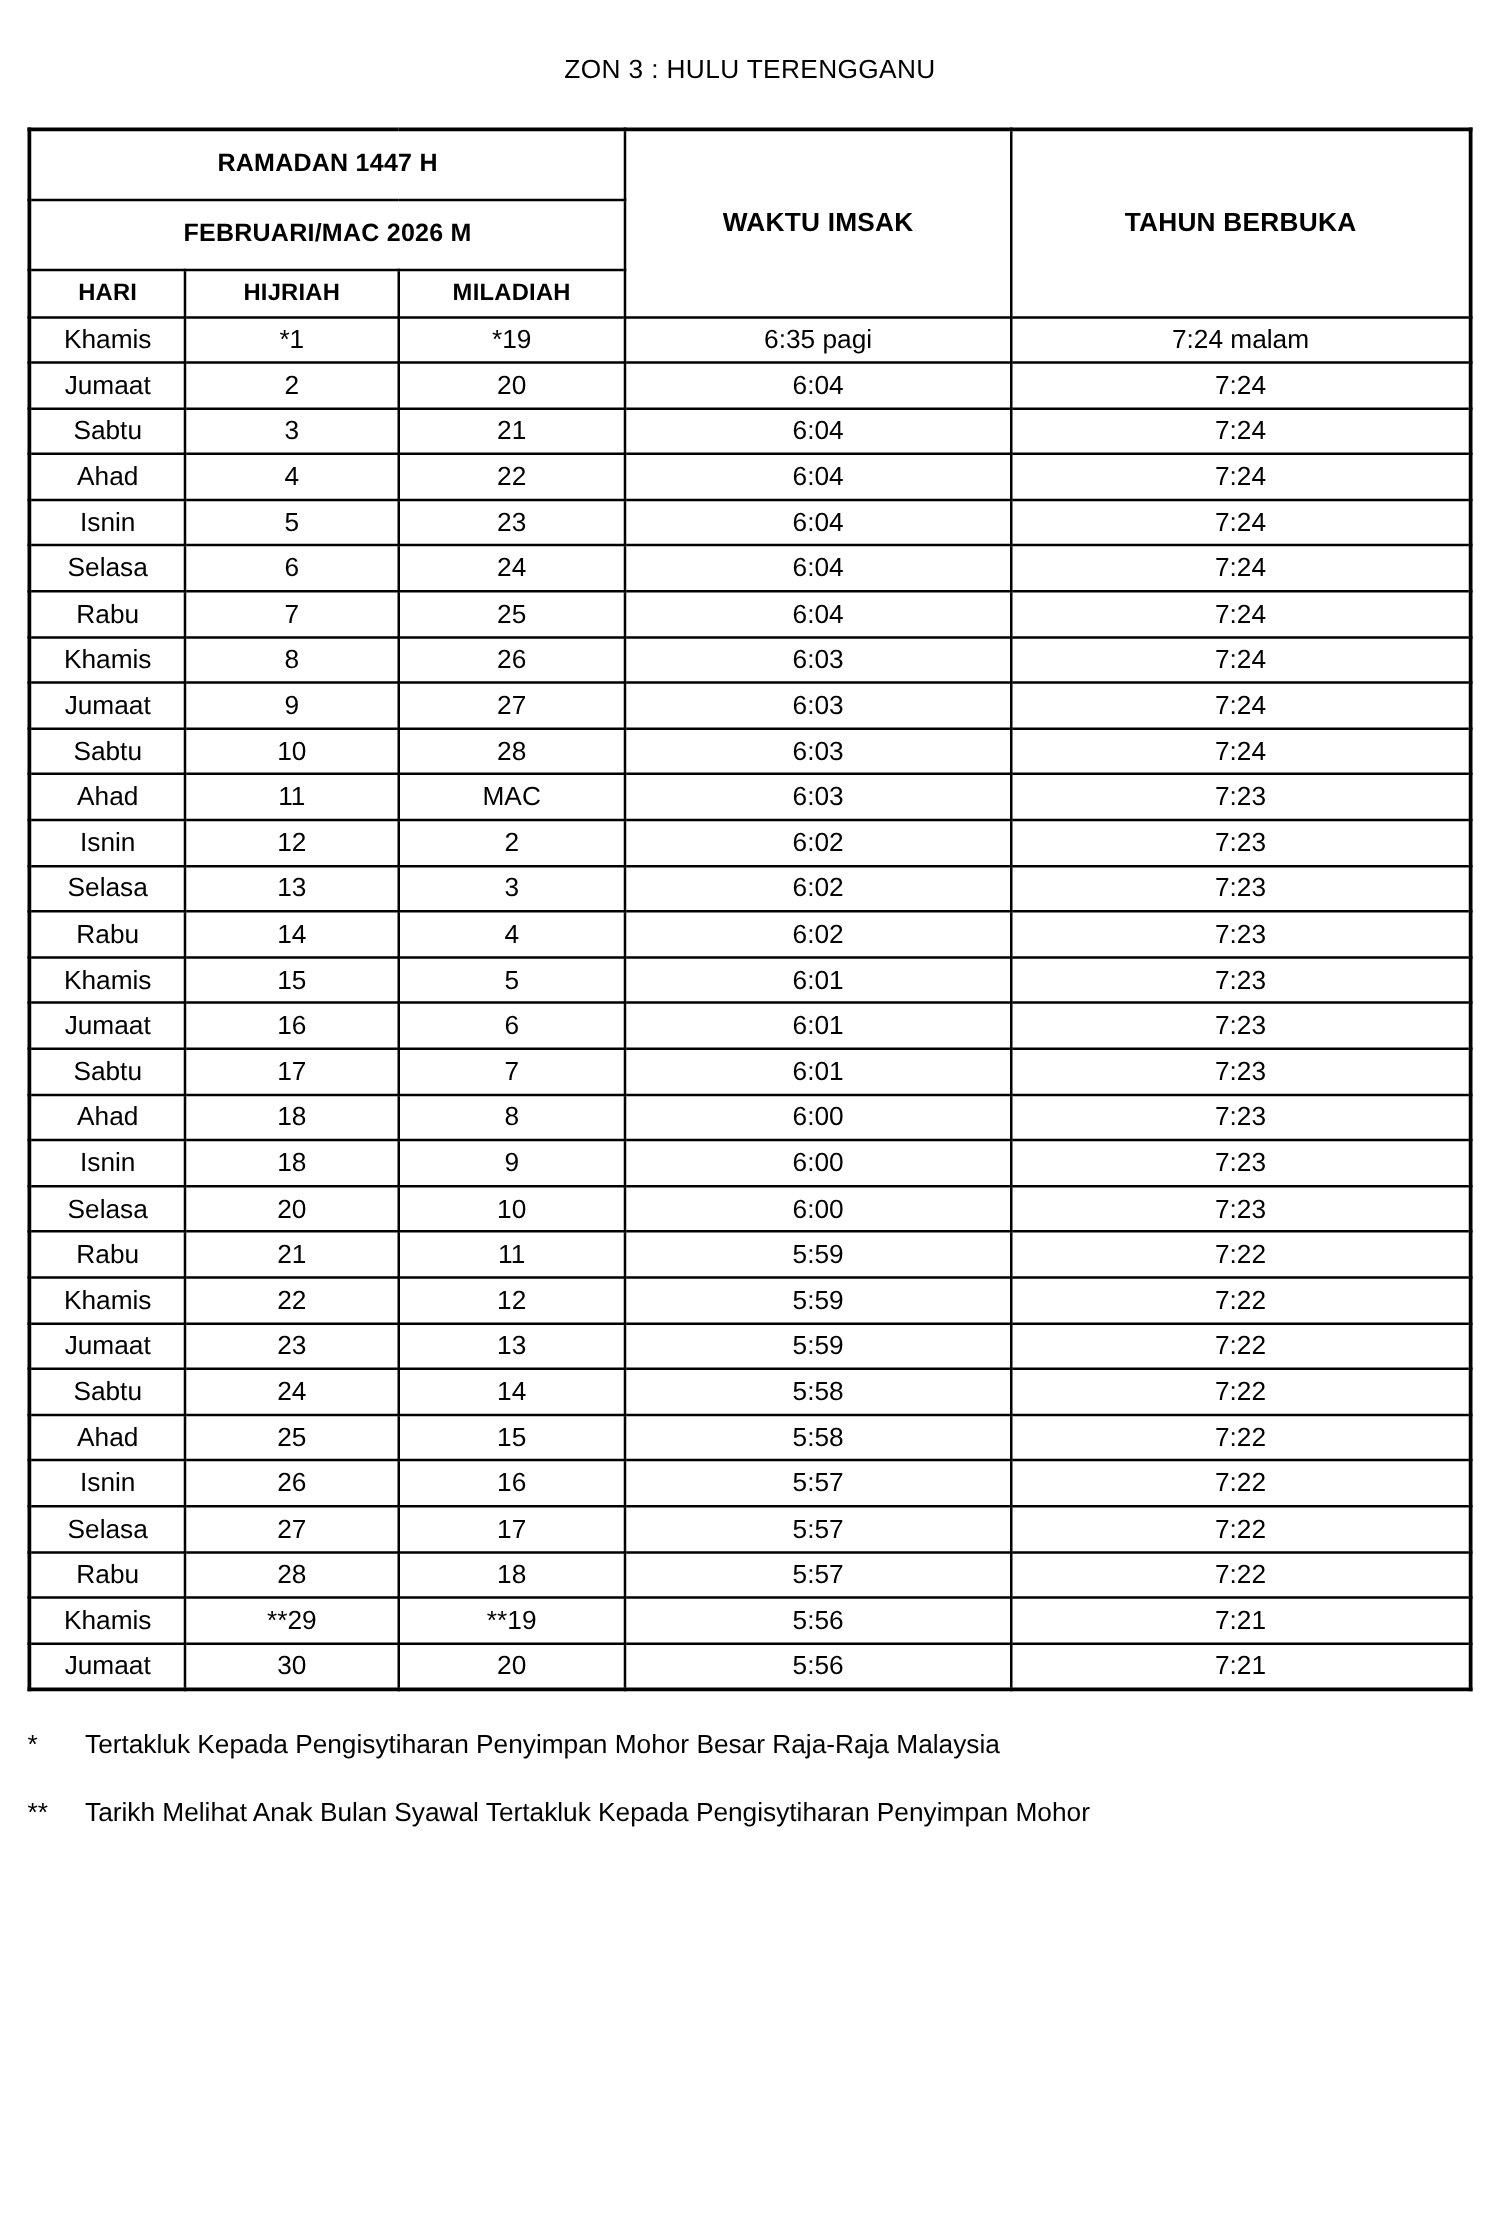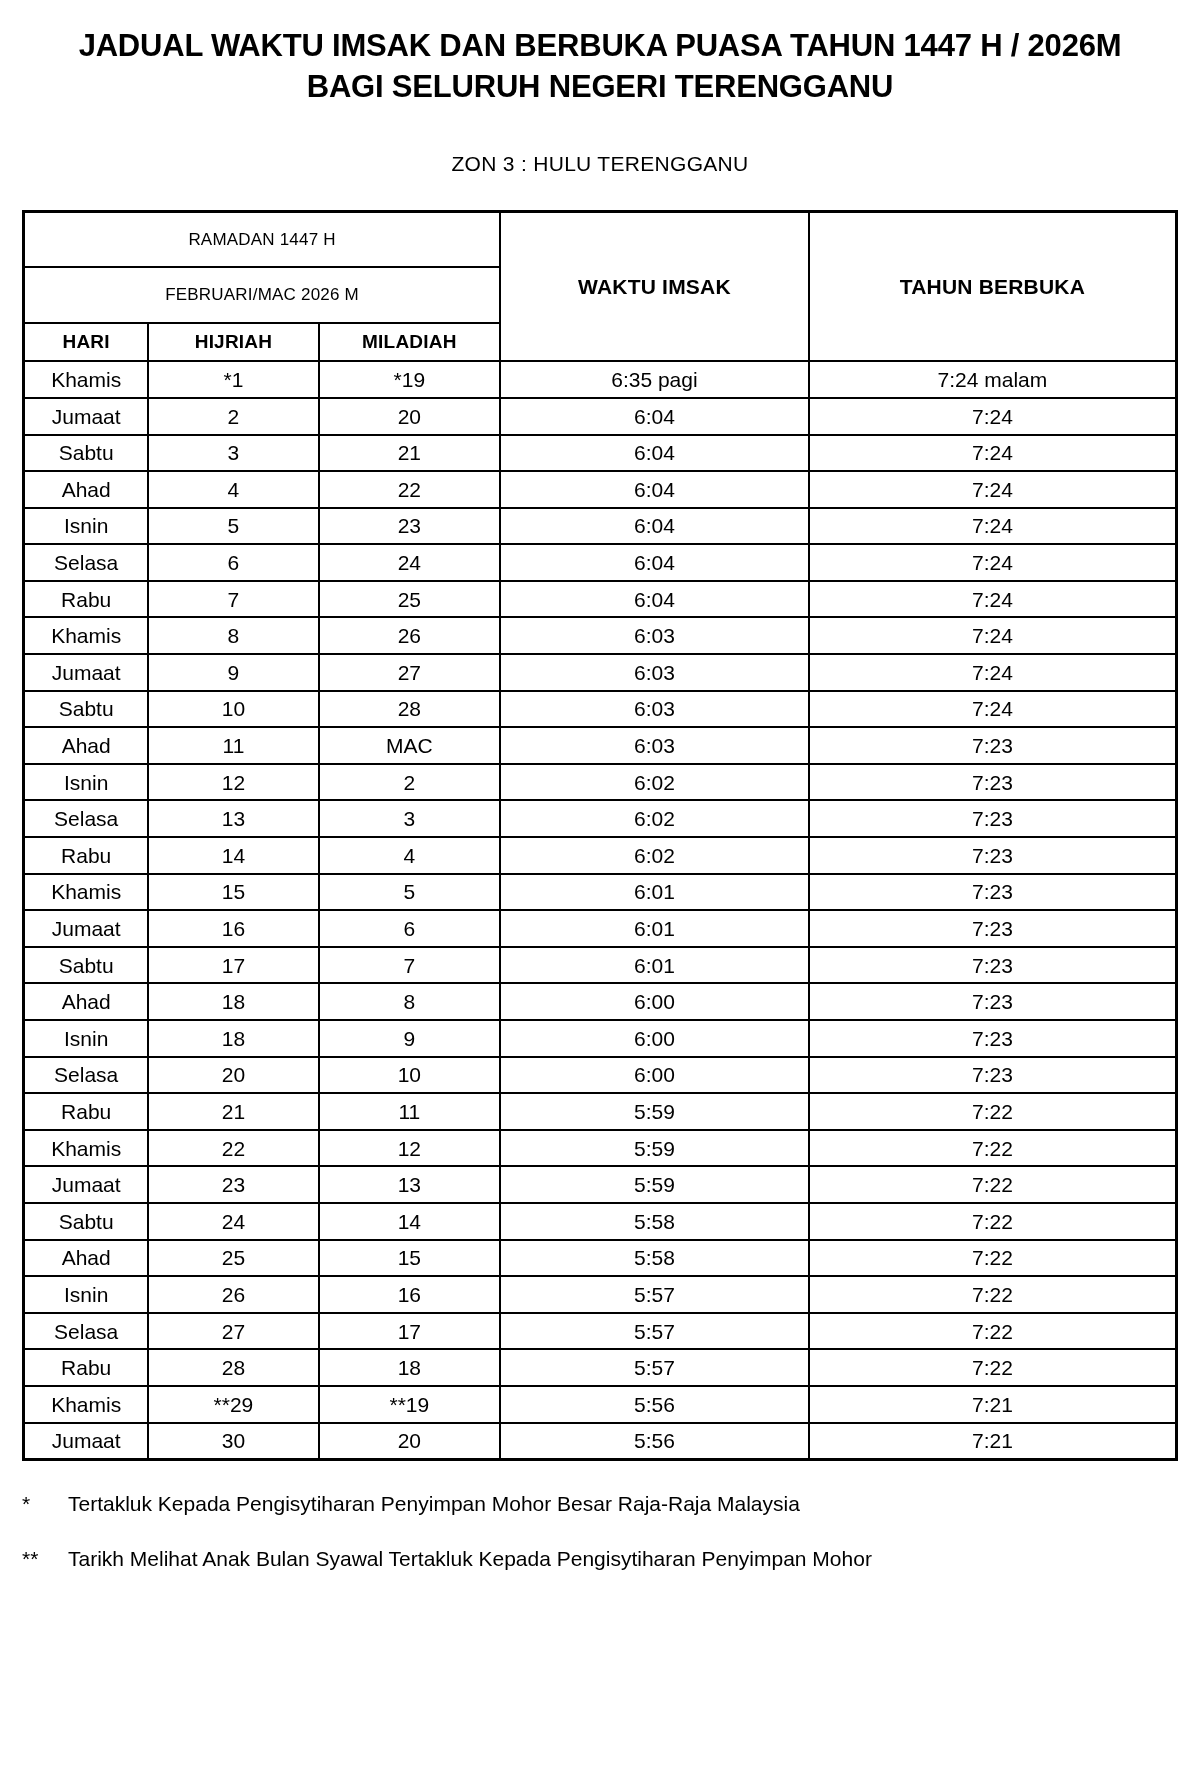--- a/index.html
+++ b/index.html
@@ -60,22 +60,22 @@
     text-align: center;
     vertical-align: middle;
     padding: 0;
   }
   
   table.sched {
     border: 3px solid #000;
   }
 
   th.group-head {
-    font-size: 17px;
-    font-weight: normal;
+    font-size: 20px;
+    font-weight: bold;
     height: 56px;
     letter-spacing: 0.2px;
   }
   th.col-head {
     font-size: 19px;
     font-weight: bold;
     height: 38px;
     letter-spacing: 0.2px;
     margin-top: 44px;
   }
@@ -118,24 +118,20 @@
   }
   .note-text {
     flex: 1 1 auto;
   }
 </style>
 </head>
 <body>
 
 <div class="page">
 
-  <div class="title-block">
-    <div class="title-line">JADUAL WAKTU IMSAK DAN BERBUKA PUASA TAHUN 1447 H / 2026M</div>
-    <div class="title-line">BAGI SELURUH NEGERI TERENGGANU</div>
-  </div>
 
   <div class="subtitle">ZON 3 : HULU TERENGGANU</div>
 
   <div class="table-wrap">
     <table class="sched">
       <colgroup>
         <col class="c-hari">
         <col class="c-hij">
         <col class="c-mil">
         <col class="c-imsak">

